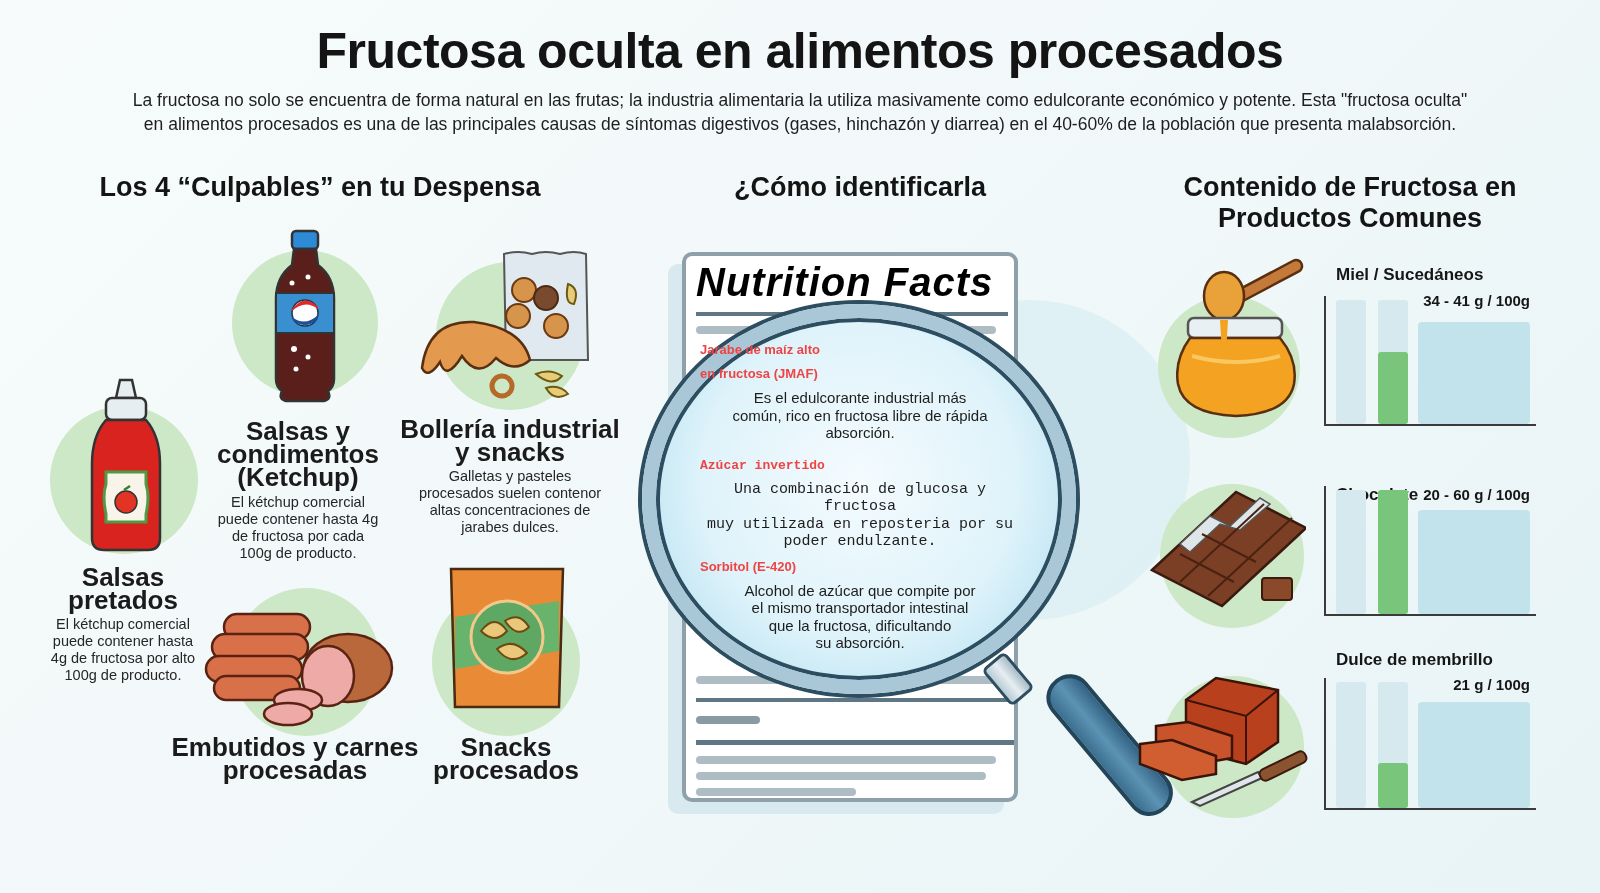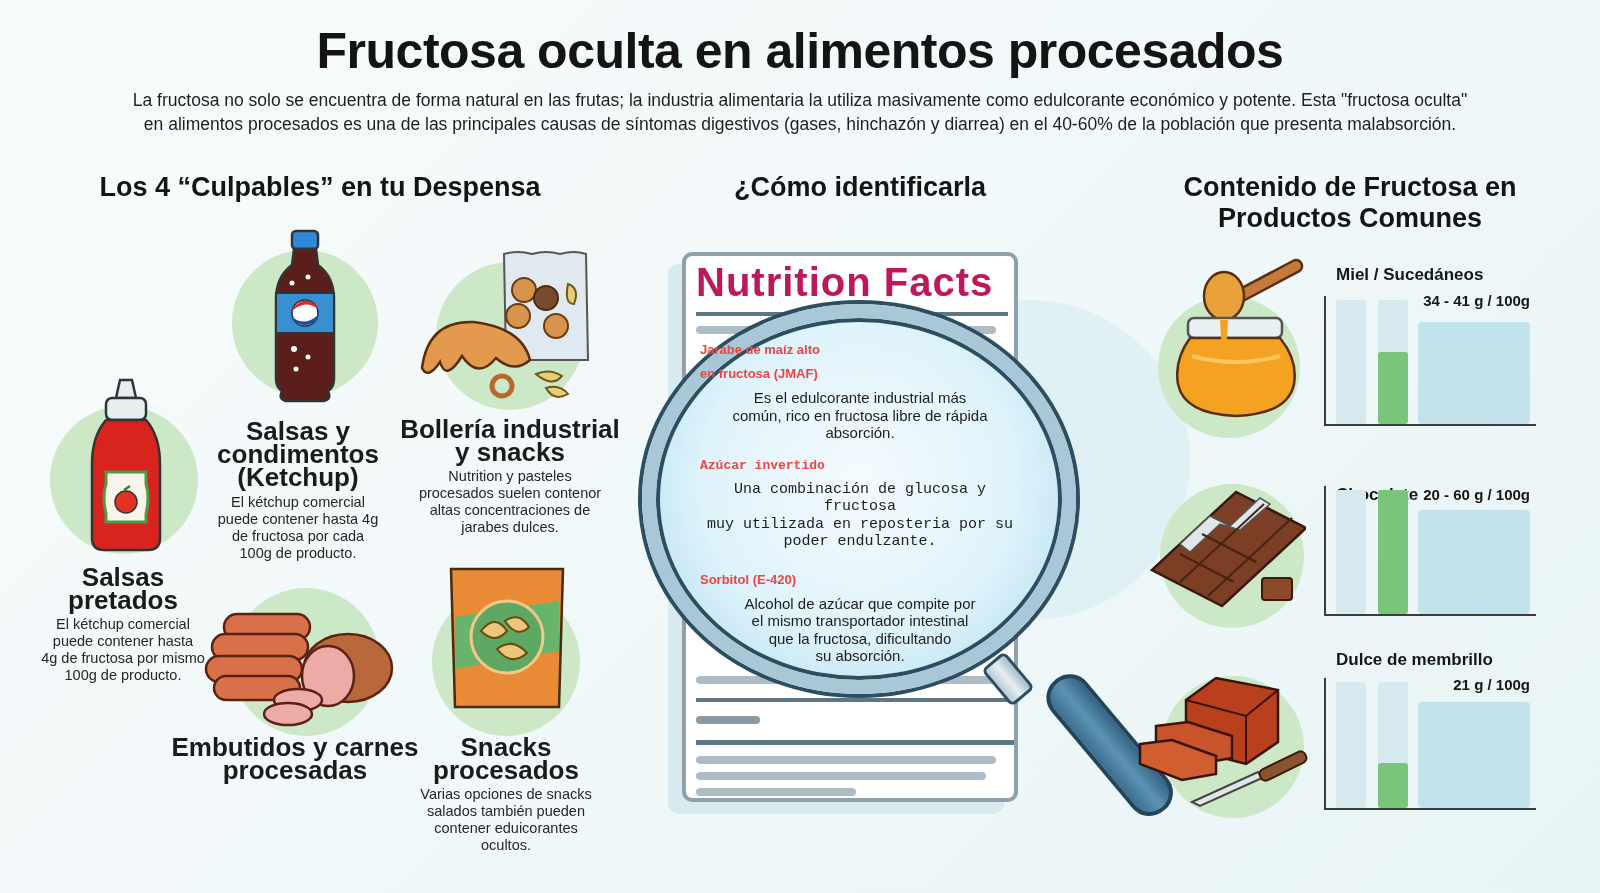--- a/index.html
+++ b/index.html
@@ -23,21 +23,21 @@
     font-size: 27px; font-weight: 700; line-height: 31px; text-align: center; color: #141414;
   }
   .item-title { font-size: 26px; font-weight: 700; line-height: 23px; text-align: center; color: #1b1b1b; }
   .item-desc { font-size: 14.5px; line-height: 17px; text-align: center; color: #262626; }
   .circle { border-radius: 50%; background: #cce8c6; }
   
   .label-card {
     background: #ffffff; border: 4px solid #8ea1ab; border-radius: 10px;
     box-shadow: -14px 12px 0 #d8eaf0;
   }
-  .nf-title { font-size: 40px; font-weight: 700; color: #be185d; letter-spacing: 1px; }
+  .nf-title { font-size: 40px; font-weight: 700; color: #000000; letter-spacing: 1px; font-style: italic; }
   .nf-line { background: #aebcc4; border-radius: 4px; height: 8px; }
   .nf-rule { background: #5f7684; height: 4px; }
   .glass-halo { border-radius: 50%; background: #d9eef4; opacity: .7; }
   .lens {
     border-radius: 50%;
     background: radial-gradient(circle at 50% 45%, #f4fbfe 0%, #dff3fa 55%, #b9e2f1 85%, #9fd2e7 100%);
     border: 14px solid #a9c7d6;
     box-shadow: 0 0 0 4px #2d4d61, inset 0 0 0 4px #2d4d61;
   }
   .handle-neck {
@@ -80,21 +80,21 @@
       <circle cx="42" cy="124" r="11" fill="#e33324" stroke="#333" stroke-width="1.5"></circle>
       <path d="M40 112 l6 -4" stroke="#3a7d2e" stroke-width="2.5"></path>
     </svg>
   </div>
 </div>
 <div class="abs" style="left:28px;top:566px;width:190px;">
   <div class="item-title">Salsas pretados</div>
   <div class="item-desc" style="margin-top:4px;">
     <div>El kétchup comercial</div>
     <div>puede contener hasta</div>
-    <div>4g de fructosa por mismo</div>
+    <div>4g de fructosa por alto</div>
     <div>100g de producto.</div>
   </div>
 </div>
 
 <div class="abs circle" style="left:232px;top:250px;width:146px;height:146px;"></div>
 <div class="abs" style="left:272px;top:229px;">
   <svg width="66" height="175" viewBox="0 0 66 175">
     <rect x="20" y="2" width="26" height="18" rx="4" fill="#2c8ad6" stroke="#333" stroke-width="2.5"></rect>
     <path d="M22 20 L44 20 L46 36 Q62 48 62 70 L62 150 Q62 158 56 162 Q60 170 52 172 L14 172 Q6 170 10 162 Q4 158 4 150 L4 70 Q4 48 20 36 Z" fill="#5a1f1a" stroke="#333" stroke-width="2.5"></path>
     <rect x="4" y="64" width="58" height="40" fill="#3a8fd1" stroke="#333" stroke-width="2"></rect>
@@ -136,21 +136,21 @@
     <path d="M118 124 q14 -6 26 2 q-10 12 -26 -2z" fill="#e9cc7a" stroke="#6b5a12" stroke-width="2"></path>
     <path d="M128 138 q14 -4 22 6 q-14 8 -22 -6z" fill="#e9cc7a" stroke="#6b5a12" stroke-width="2"></path>
   </svg>
 </div>
 <div class="abs" style="left:400px;top:418px;width:220px;">
   <div class="item-title">
     <div>Bollería industrial</div>
     <div>y snacks</div>
   </div>
   <div class="item-desc" style="margin-top:4px;">
-    <div>Nutrition y pasteles</div>
+    <div>Galletas y pasteles</div>
     <div>procesados suelen contenor</div>
     <div>altas concentraciones de</div>
     <div>jarabes dulces.</div>
   </div>
 </div>
 
 <div class="abs circle" style="left:232px;top:588px;width:148px;height:148px;"></div>
 <div class="abs" style="left:202px;top:604px;">
   <svg width="196" height="124" viewBox="0 0 196 124">
     <rect x="22" y="10" width="86" height="26" rx="13" fill="#d8704a" stroke="#5a2212" stroke-width="2.5"></rect>
@@ -179,26 +179,20 @@
     <path d="M34 66 q14 -18 26 0 q-12 14 -26 0z" fill="#eac77a" stroke="#6b4a12" stroke-width="2"></path>
     <path d="M58 56 q14 -10 24 6 q-12 12 -24 -6z" fill="#eac77a" stroke="#6b4a12" stroke-width="2"></path>
     <path d="M50 84 q16 -12 30 4 q-16 14 -30 -4z" fill="#eac77a" stroke="#6b4a12" stroke-width="2"></path>
   </svg>
 </div>
 <div class="abs" style="left:396px;top:736px;width:220px;">
   <div class="item-title">
     <div>Snacks</div>
     <div>procesados</div>
   </div>
-  <div class="item-desc" style="margin-top:4px;">
-    <div>Varias opciones de snacks</div>
-    <div>salados también pueden</div>
-    <div>contener eduicorantes</div>
-    <div>ocultos.</div>
-  </div>
 </div>
 
 <div class="abs section-h" style="left:660px;width:400px;top:172px;">
   <div>¿Cómo identificarla</div>
 </div>
 
 <div class="abs glass-halo" style="left:870px;top:300px;width:320px;height:320px;"></div>
 
 <div class="abs label-card" style="left:682px;top:252px;width:336px;height:550px;">
   <div class="abs nf-title" style="left:10px;top:4px;">Nutrition Facts</div>
@@ -233,21 +227,21 @@
   <div style="margin-top:12px;font-family:Liberation Mono, monospace;">
     <div class="lens-title">
       <div>Azúcar invertido</div>
     </div>
     <div class="lens-desc" style="margin-top:3px;">
       <div>Una combinación de glucosa y fructosa</div>
       <div>muy utilizada en reposteria por su</div>
       <div>poder endulzante.</div>
     </div>
   </div>
-  <div style="margin-top:17px;">
+  <div style="margin-top:4px;">
     <div class="lens-title">
       <div>Sorbitol (E-420)</div>
     </div>
     <div class="lens-desc" style="margin-top:3px;">
       <div>Alcohol de azúcar que compite por</div>
       <div>el mismo transportador intestinal</div>
       <div>que la fructosa, dificultando</div>
       <div>su absorción.</div>
     </div>
   </div>

